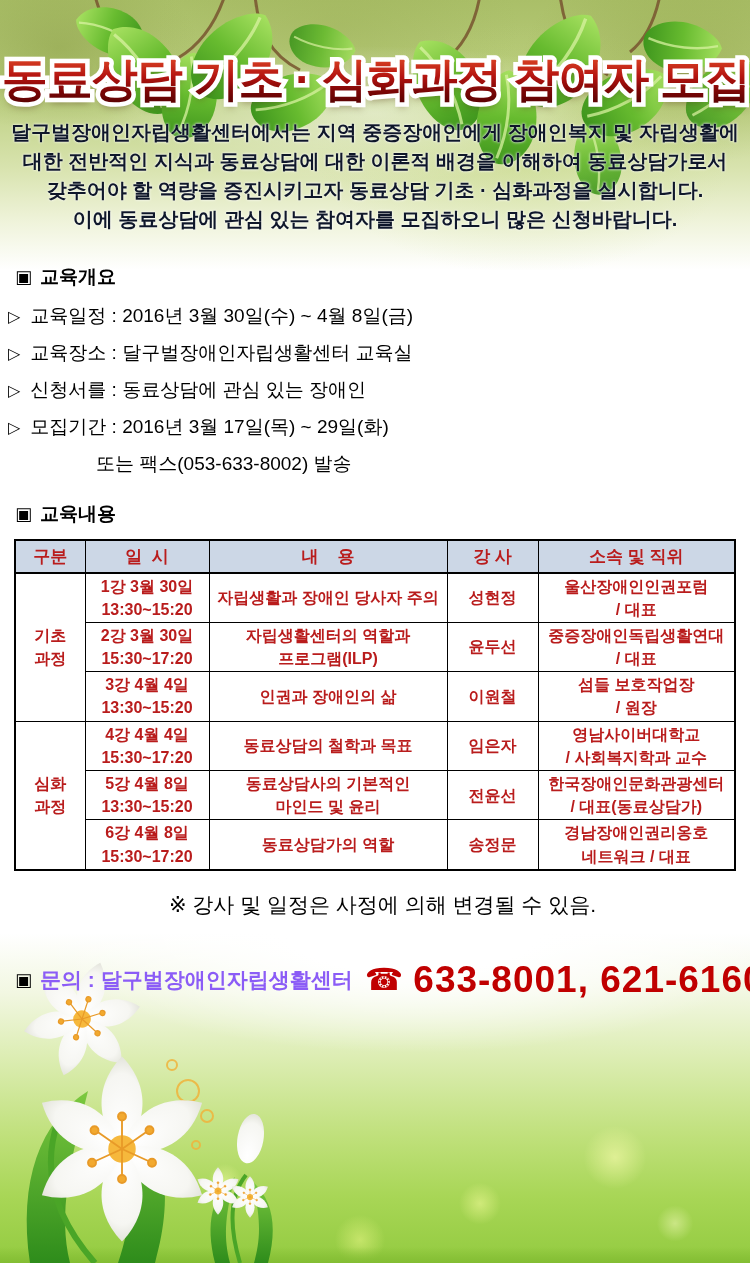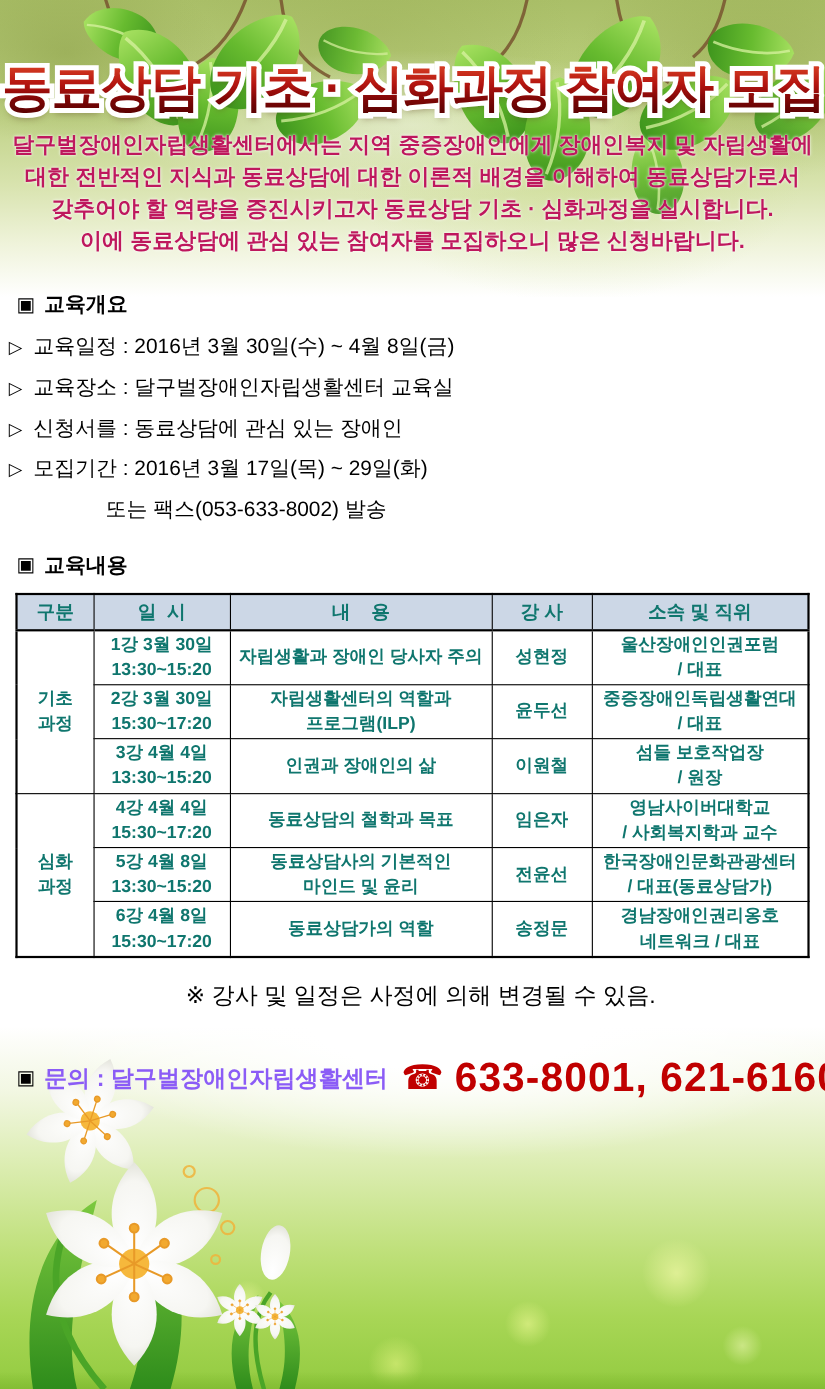--- a/index.html
+++ b/index.html
@@ -65,21 +65,21 @@
     color: #8e0b0b;
     background: linear-gradient(180deg, #e04a28 0%, #b41410 45%, #7c0606 75%, #5a0202 100%);
     -webkit-background-clip: text; background-clip: text;
     -webkit-text-fill-color: transparent;
   }
 
   .intro {
     margin: 15px 8px 0;
     text-align: center; white-space: pre-line;
     font-size: 20px; line-height: 1.45; font-weight: 600;
-    color: #be185d;
+    color: #0f172a;
     text-shadow: 0 0 3px rgba(255,255,255,0.95), 0 0 1px rgba(255,255,255,0.9);
   }
 
   .section-heading {
     margin: 30px 0 0 15px;
     font-size: 19px; color: #000000; font-weight: 600;
     display: flex; align-items: center;
   }
   .section-heading .bullet { font-size: 18px; margin-right: 8px; }
   .section-heading.second { margin-top: 26px; }
@@ -98,21 +98,21 @@
     border: 2px solid #000000;
   }
   .curriculum col.c1 { width: 70px; }
   .curriculum col.c2 { width: 124px; }
   .curriculum col.c3 { width: 238px; }
   .curriculum col.c4 { width: 91px; }
   .curriculum col.c5 { width: 197px; }
   .curriculum th, .curriculum td {
     border: 1px solid #000000;
     text-align: center; vertical-align: middle;
-    color: #0f766e;
+    color: #b91c1c;
   }
   .curriculum th {
     background: #ccd7e6; height: 33px;
     font-size: 17px; font-weight: bold;
     white-space: pre; border-bottom: 2px solid #000000;
   }
   .curriculum td {
     background: #ffffff; height: 49px;
     font-size: 16px; font-weight: bold;
     white-space: pre-line; line-height: 1.45;

